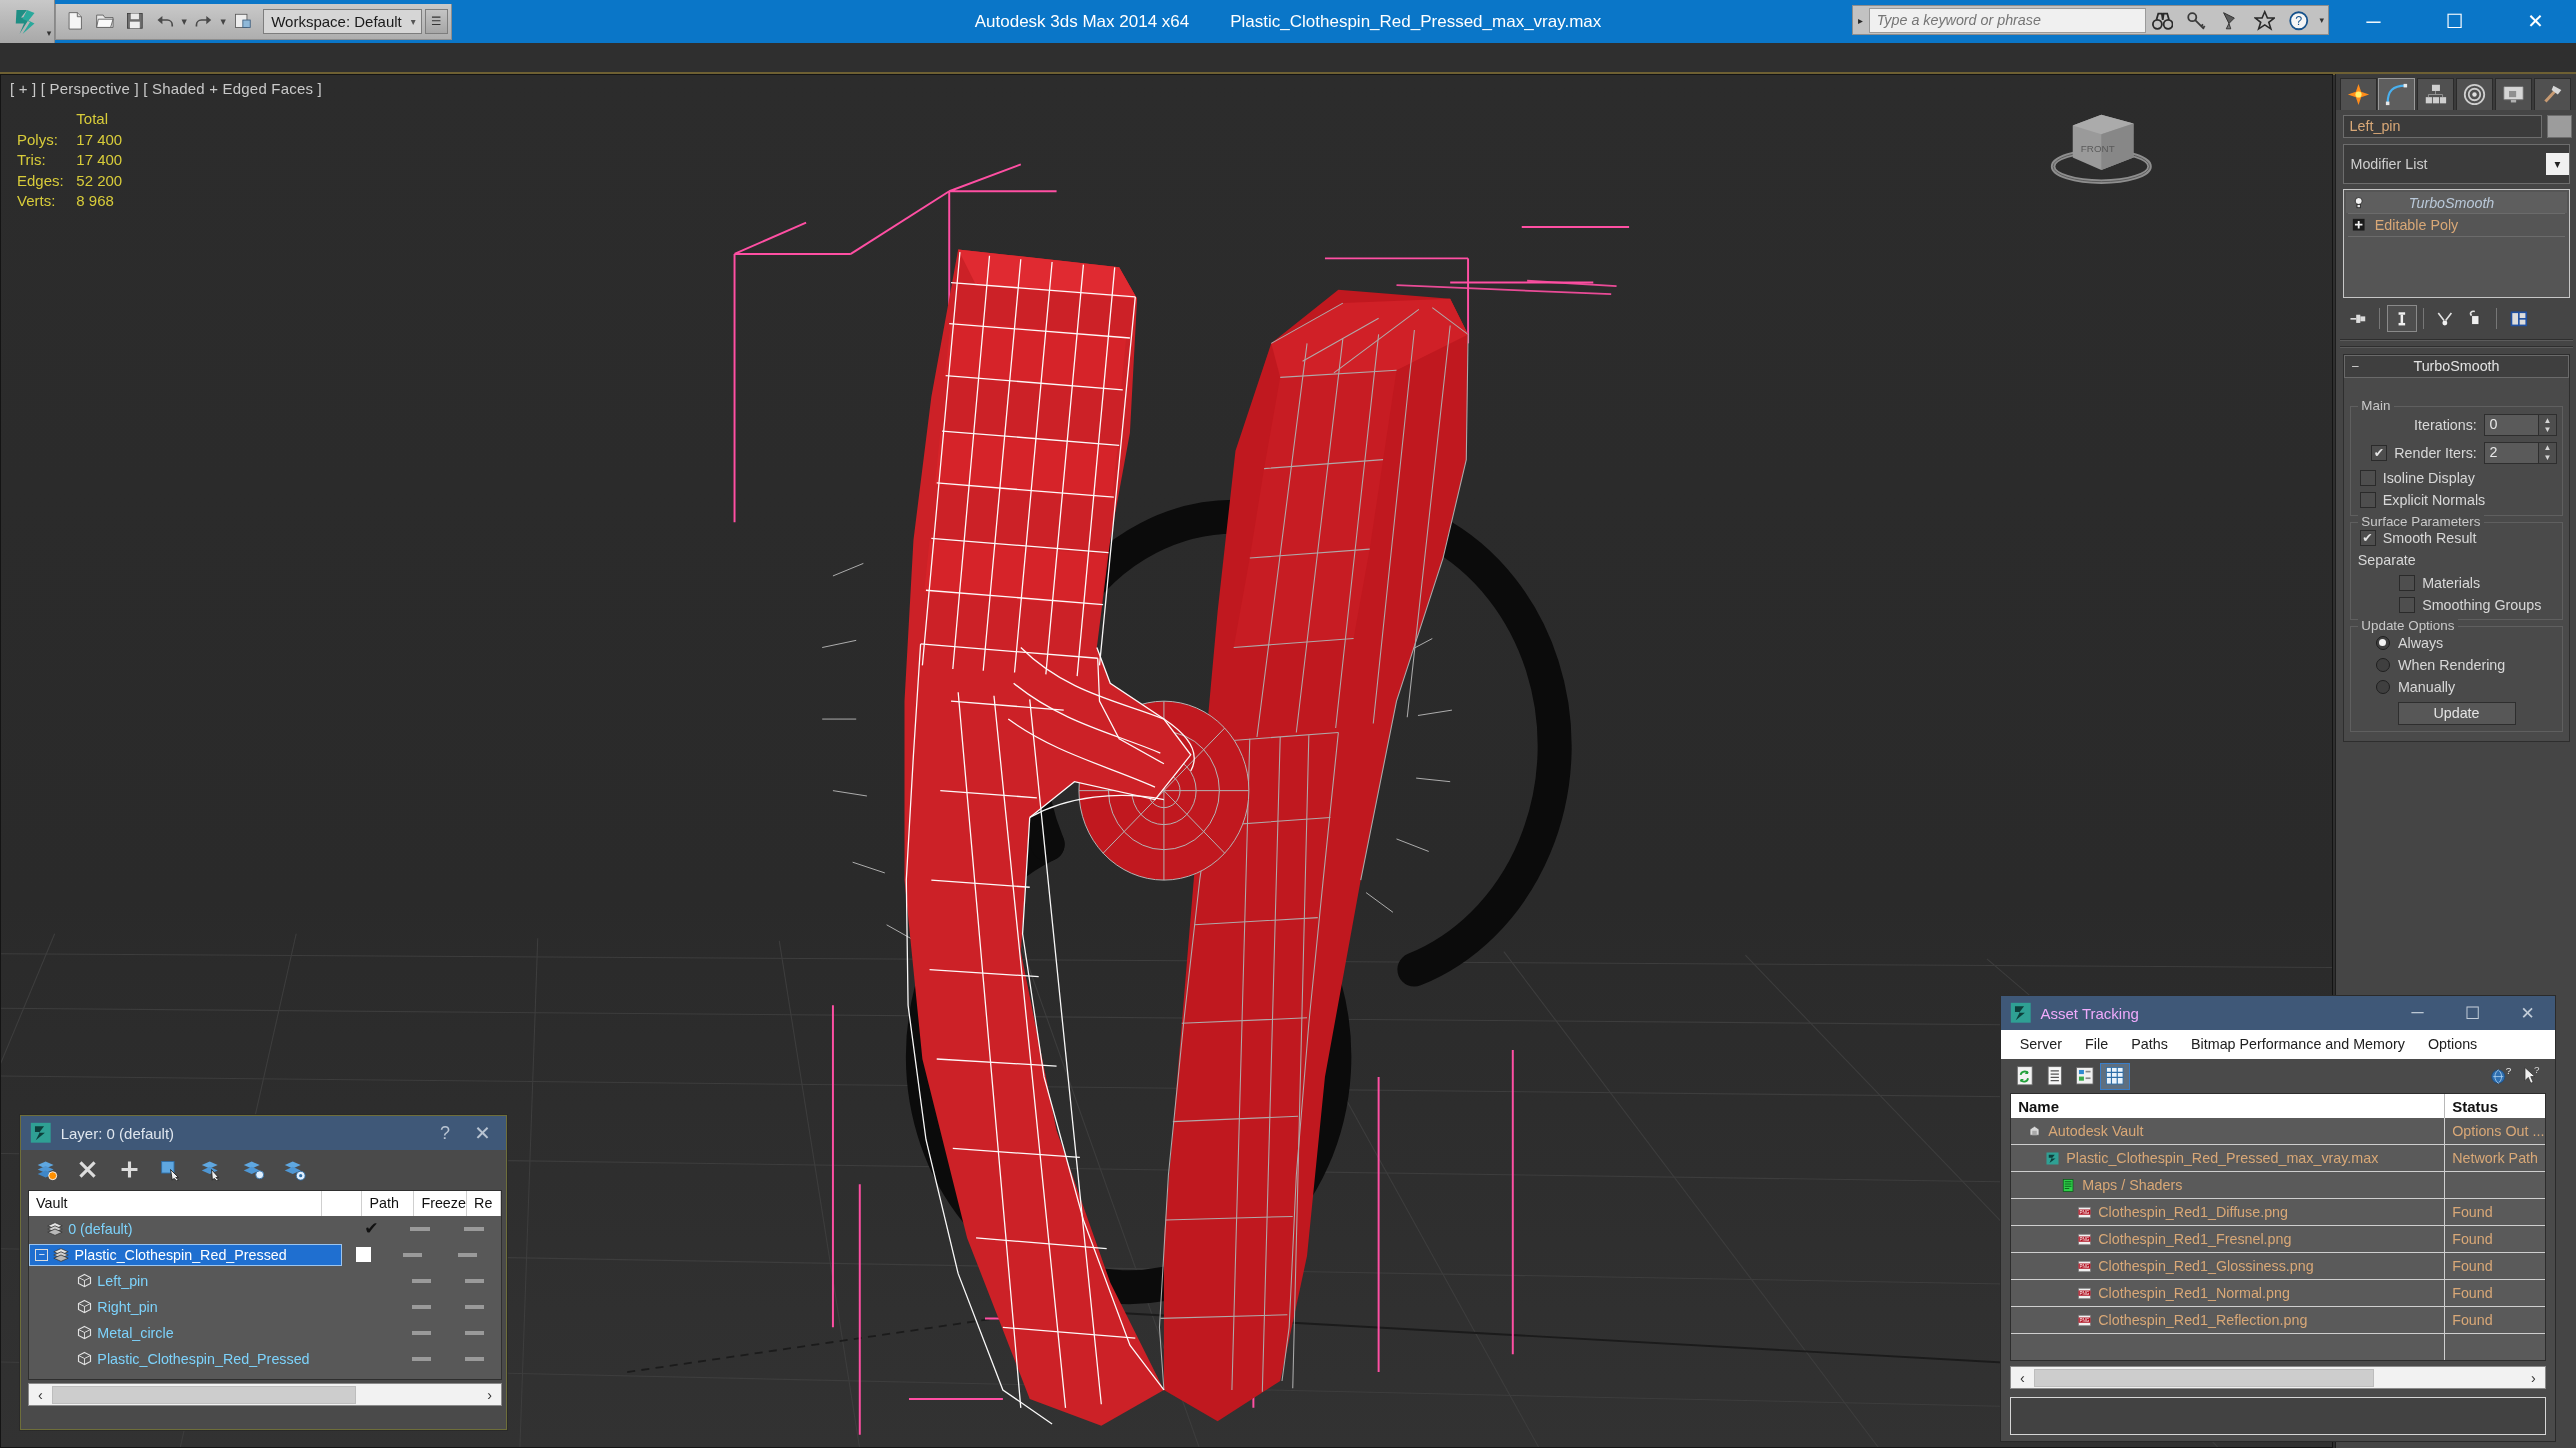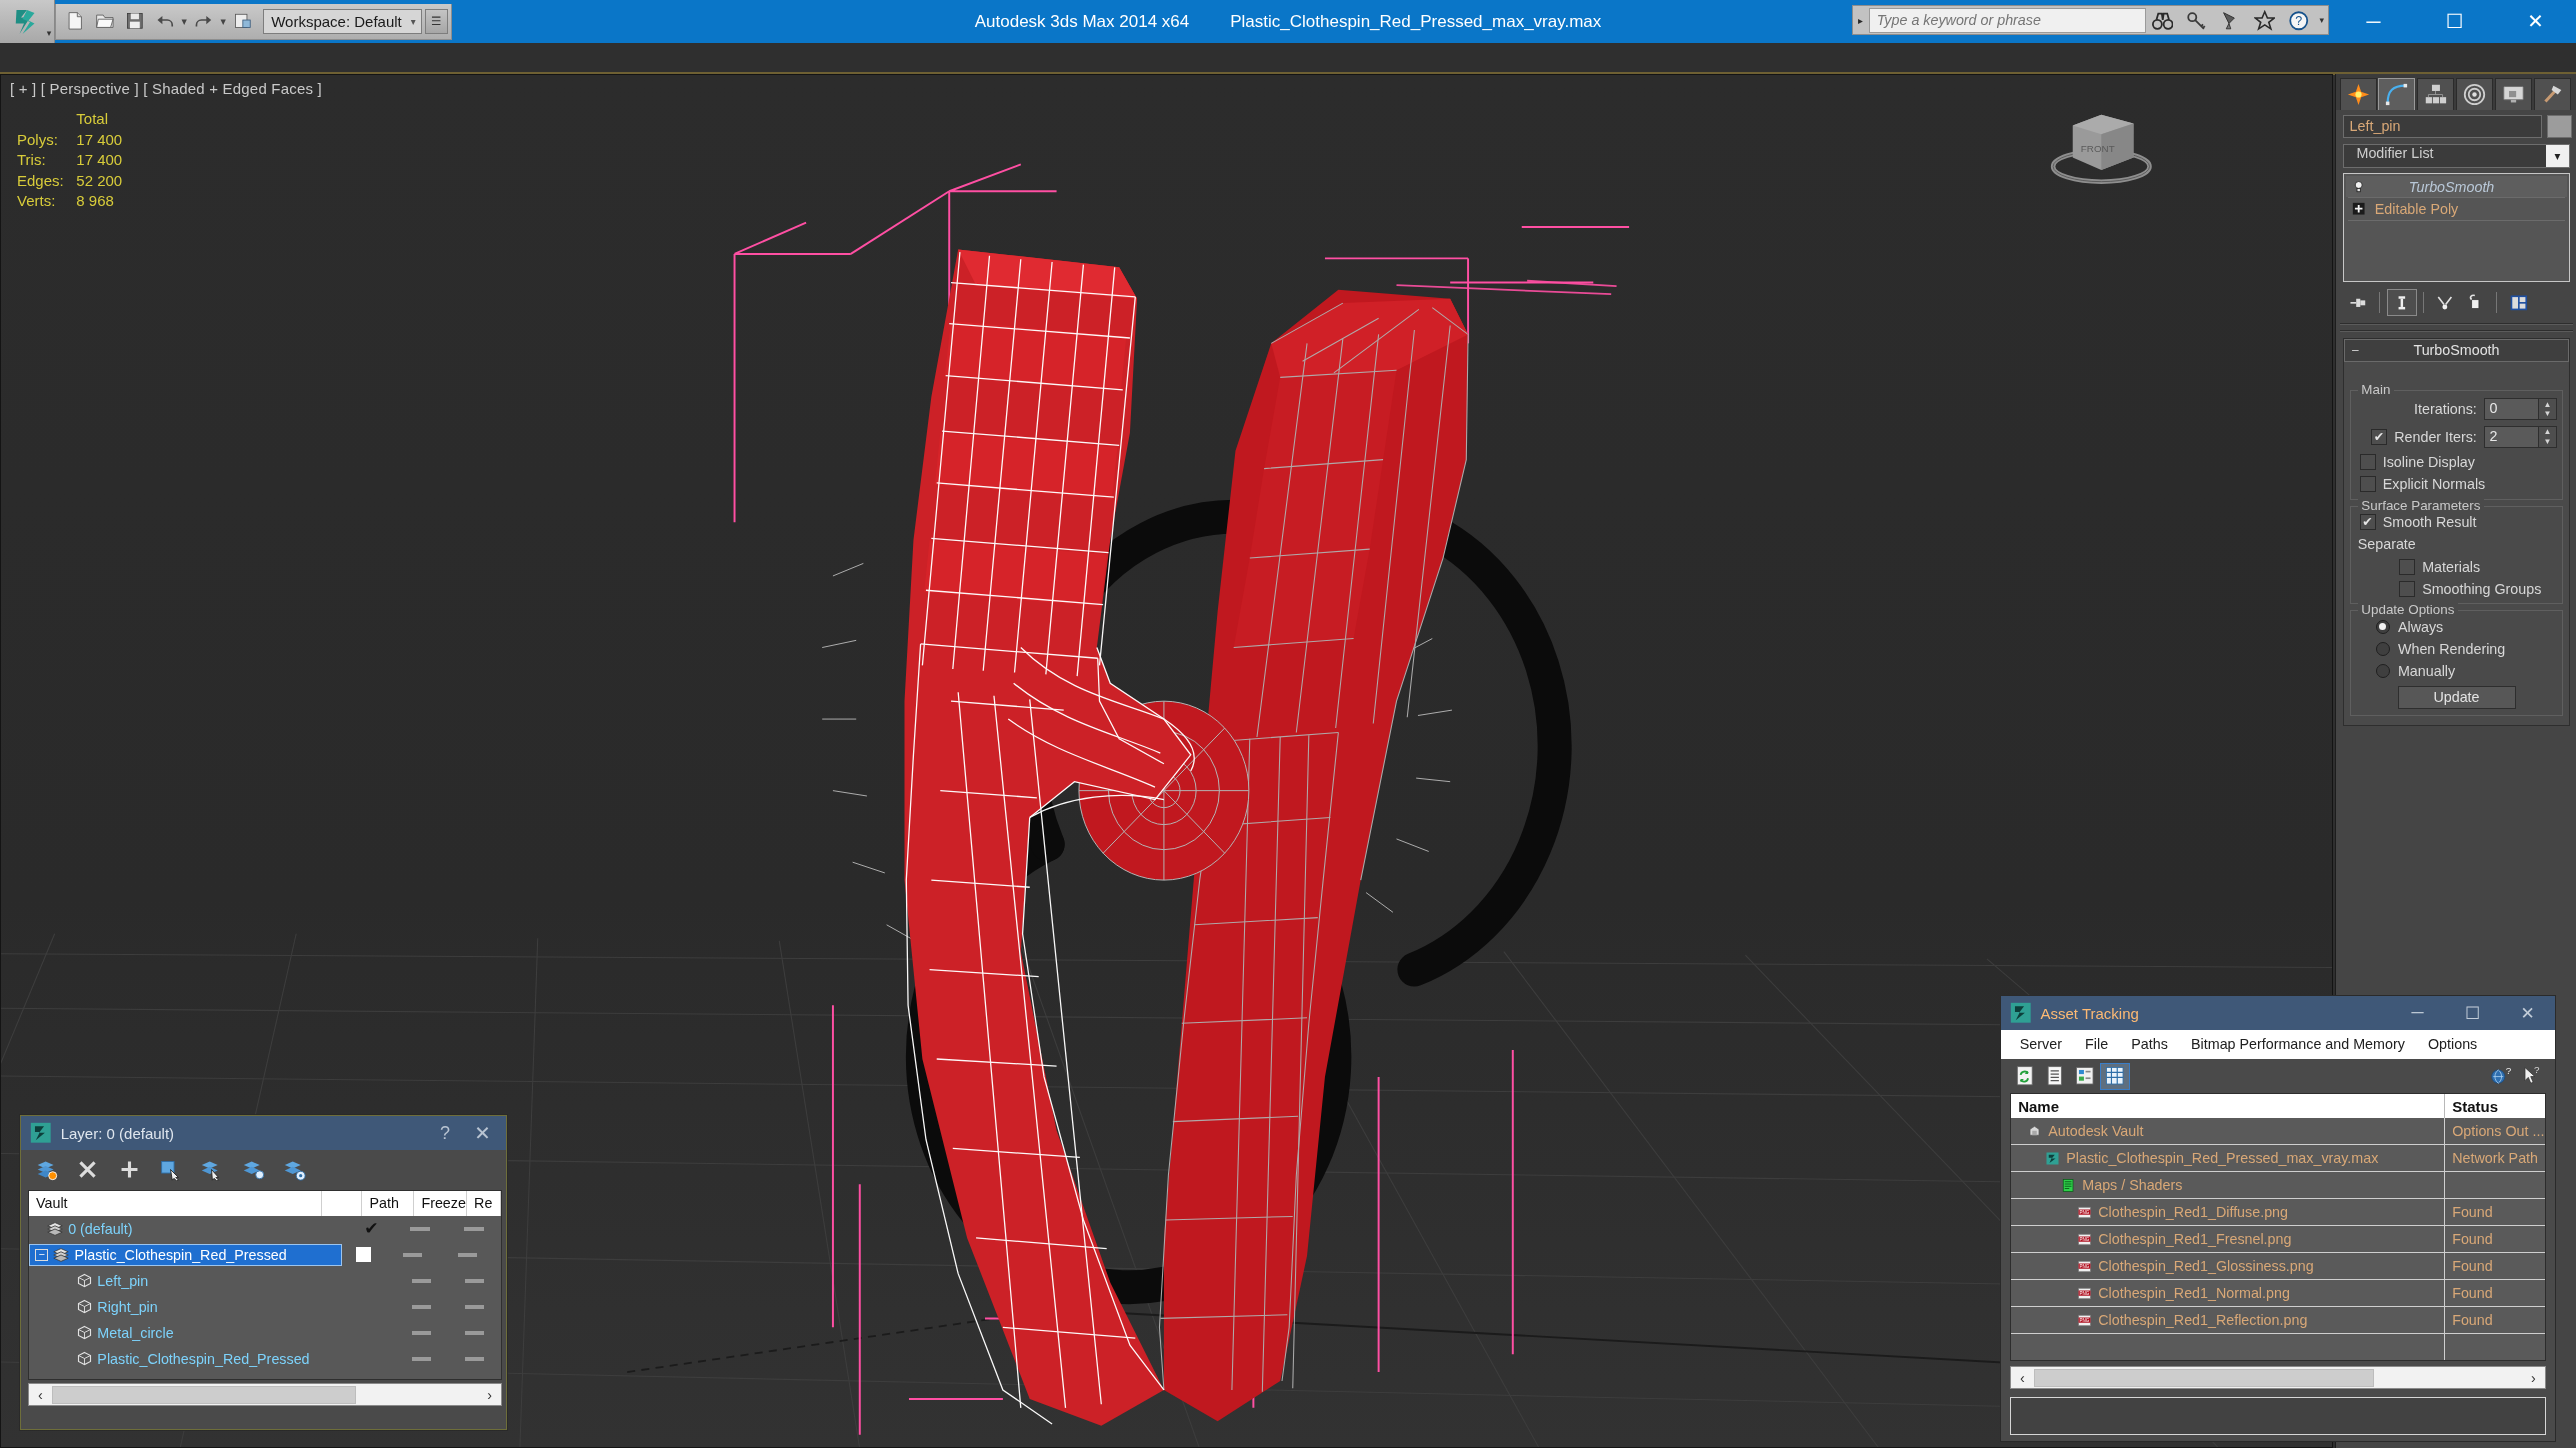--- a/index.html
+++ b/index.html
@@ -85,22 +85,22 @@
     border:0.9px solid #2b2b2b; border-bottom:none; display:flex; align-items:center;
     justify-content:center; }
   .cp-tab.active { background:#5e5e5e; border-color:#9a9a9a; }
   .cp-tab svg { width:23px; height:23px; }
 
   .cp-namerow { display:flex; align-items:center; padding:4.5px 5.4px 2.7px 7.2px; gap:4.5px; }
   .cp-name { flex:1; height:23px; background:#3b3b3b; border:0.9px solid #6d6d6d;
     color:#d9a877; font-size:14.3px; padding:0 5.4px; line-height:21.5px; }
   .cp-color { width:25px; height:23px; background:#9c9c9c; border:0.9px solid #6d6d6d; }
 
-  .cp-modlist { margin:3.6px 7.2px 0 7.2px; height:24px; background:#3b3b3b;
-    border:0.9px solid #6d6d6d; display:flex; align-items:flex-start;padding-left:6px; }
+  .cp-modlist { margin:3.6px 7.2px 0 7.2px; height:40px; background:#3b3b3b;
+    border:0.9px solid #6d6d6d; display:flex; align-items:center; }
   .cp-modlist .lbl { flex:1; color:#cfcfcf; font-size:14.3px; padding-left:6.3px; }
   .cp-modlist .arw { width:23px; height:22.4px; background:#f0f0f0; display:flex;
     align-items:center; justify-content:center; color:#222; font-size:11.6px; }
 
   .cp-stack { margin:5.4px 7.2px 0 7.2px; height:109px; background:#555555;
     border:0.9px solid #c6c6c6; padding:1.8px; }
   .stack-item { height:21.5px; display:flex; align-items:center; font-size:14.3px;
     padding-left:3.6px; gap:7.2px; }
   .stack-item.sel { background:#5e5e5e; }
   .stack-item .ico { width:18px; display:flex; align-items:center; justify-content:center; }
@@ -187,21 +187,21 @@
     border:0.9px solid #8a8a8a; display:flex; align-items:center; }
   .ld-scroll .ar { width:23px; text-align:center; color:#333; font-size:14.3px; }
   .ld-scroll .thumb { height:18px; background:#cdcdcd; border:0.9px solid #bdbdbd; }
 
   
   .assetdlg { position:absolute; left:2000px; top:995px; width:556px; height:447px;
     background:#4a4a4a; border:0.9px solid #2a2a2a; }
   .at-title { height:34px; background:#3f5878; display:flex; align-items:center;
     padding:0 0 0 9px; }
   .at-title .ico { width:21.5px; height:21.5px; margin-right:9px; }
-  .at-title .tx { flex:1; color:#fdba74; font-size:15px; }
+  .at-title .tx { flex:1; color:#f0abfc; font-size:15px; }
   .at-title .wb { width:55px; height:34px; display:flex; align-items:center;
     justify-content:center; color:#c2ccd8; font-size:17px; }
   .at-menu { height:29px; background:#ffffff; display:flex; align-items:center;
     padding-left:7.2px; }
   .at-menu .m { font-size:14.3px; color:#202020; padding:0 11.6px; line-height:29px; }
   .at-tools { height:34px; background:#4a4a4a; display:flex; align-items:center;
     padding:0 9px; }
   .at-tools .tb { width:30px; height:27px; display:flex; align-items:center;
     justify-content:center; }
   .at-tools .tb.on { border:0.9px solid #3a7ec8; background:#5e6f80; }

